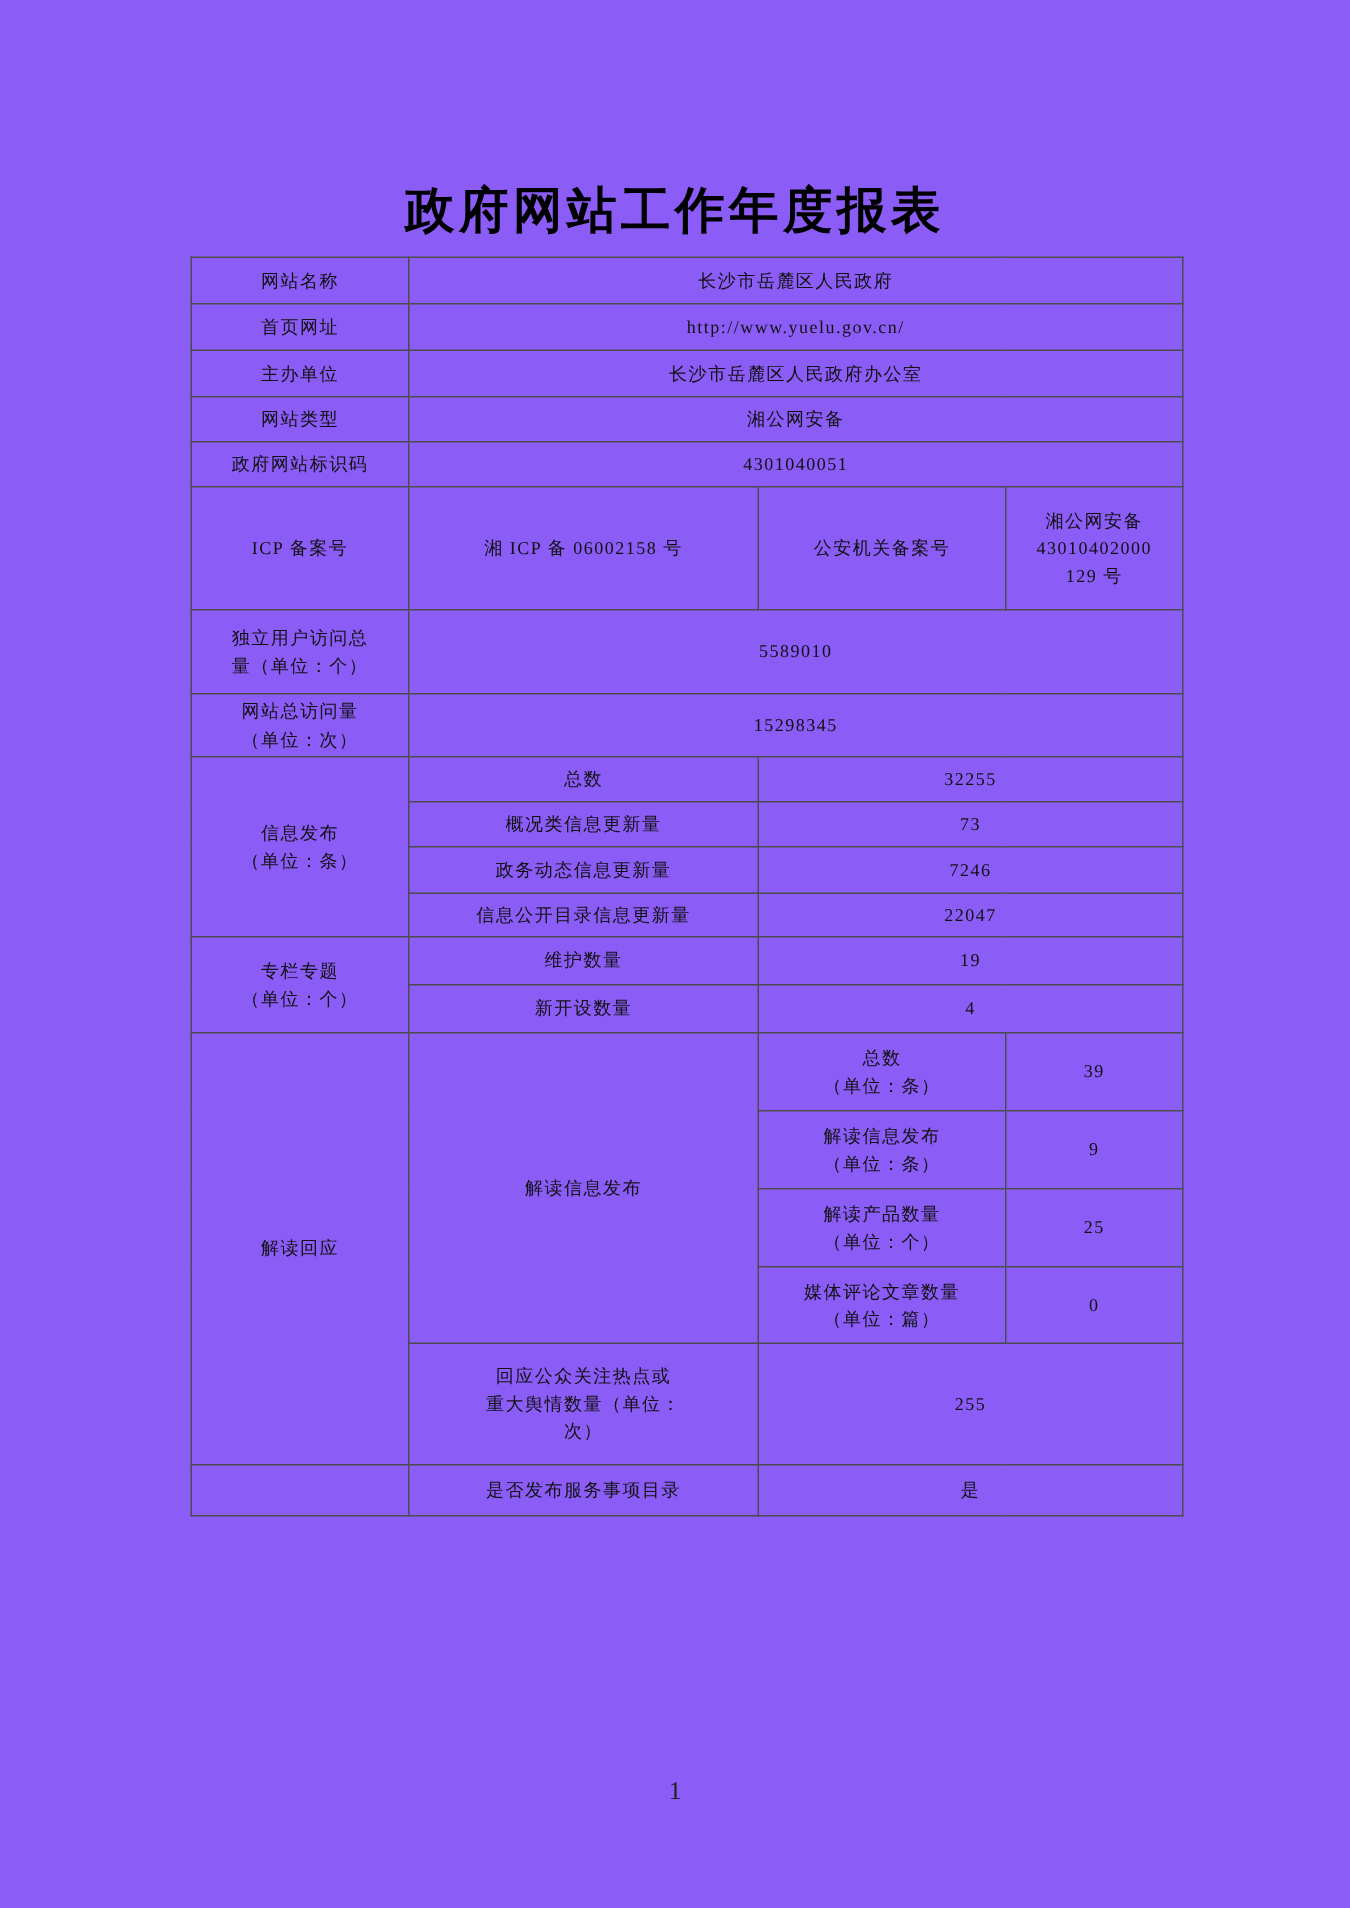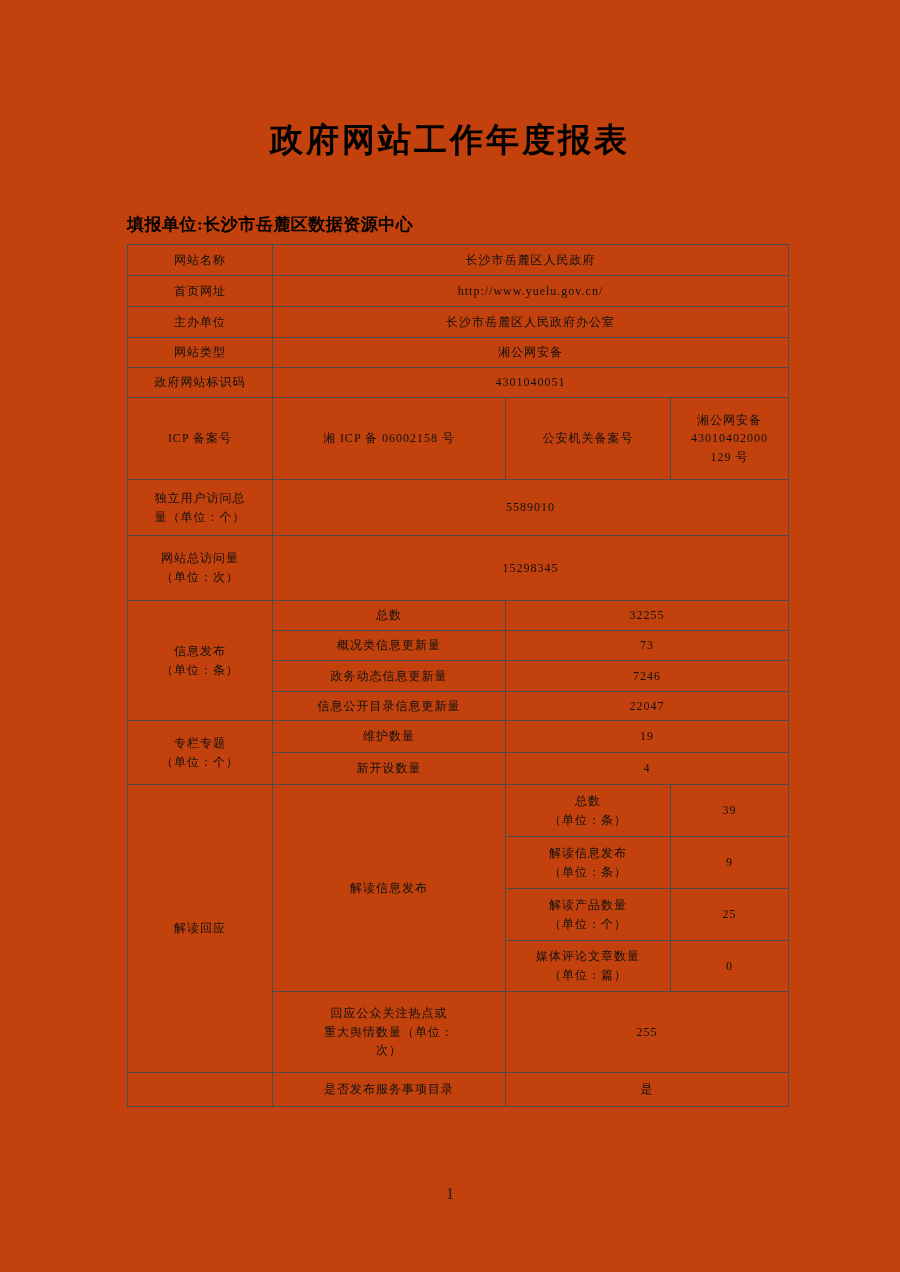--- a/index.html
+++ b/index.html
@@ -1,21 +1,21 @@
 <!DOCTYPE html>
 <html><head>
 <meta charset="utf-8">
 <style>
   html, body { margin: 0; padding: 0; }
   body {
     width: 900px; height: 1272px;
     background: #ffffff; color: #111;
     font-family: "Liberation Serif", "DejaVu Serif", serif;
   }
-  .page { position: relative; width: 900px; height: 1272px; overflow: hidden; background: #c2410c; }
+  .page { position: relative; width: 900px; height: 1272px; overflow: hidden; background: #8b5cf6; }
 
   .doc-title {
     margin: 118px 0 0 0;
     text-align: center;
     font-family: "Liberation Sans", sans-serif;
     font-weight: bold;
     font-size: 33px;
     letter-spacing: 3px;
     color: #000;
   }
@@ -65,21 +65,20 @@
     font-size: 17px;
     color: #222;
   }
 </style>
 </head>
 <body>
 
 <div class="page">
 
   <div class="doc-title">政府网站工作年度报表</div>
-  <div class="unit-line">填报单位:长沙市岳麓区数据资源中心</div>
 
   <table class="report">
     <colgroup>
         <col class="c1">
         <col class="c2">
         <col class="c3">
         <col class="c4">
       </colgroup>
     <tbody>
       <tr style="height:31px">
@@ -110,21 +109,21 @@
         <td>湘公网安备
 43010402000
 129 号</td>
       </tr>
 
       <tr style="height:56px">
         <td>独立用户访问总
 量（单位：个）</td>
         <td colspan="3">5589010</td>
       </tr>
-      <tr style="height:65px">
+      <tr style="height:42px">
         <td>网站总访问量
 （单位：次）</td>
         <td colspan="3">15298345</td>
       </tr>
 
       <tr style="height:30px">
         <td rowspan="4">信息发布
 （单位：条）</td>
         <td>总数</td>
         <td colspan="2">32255</td>

